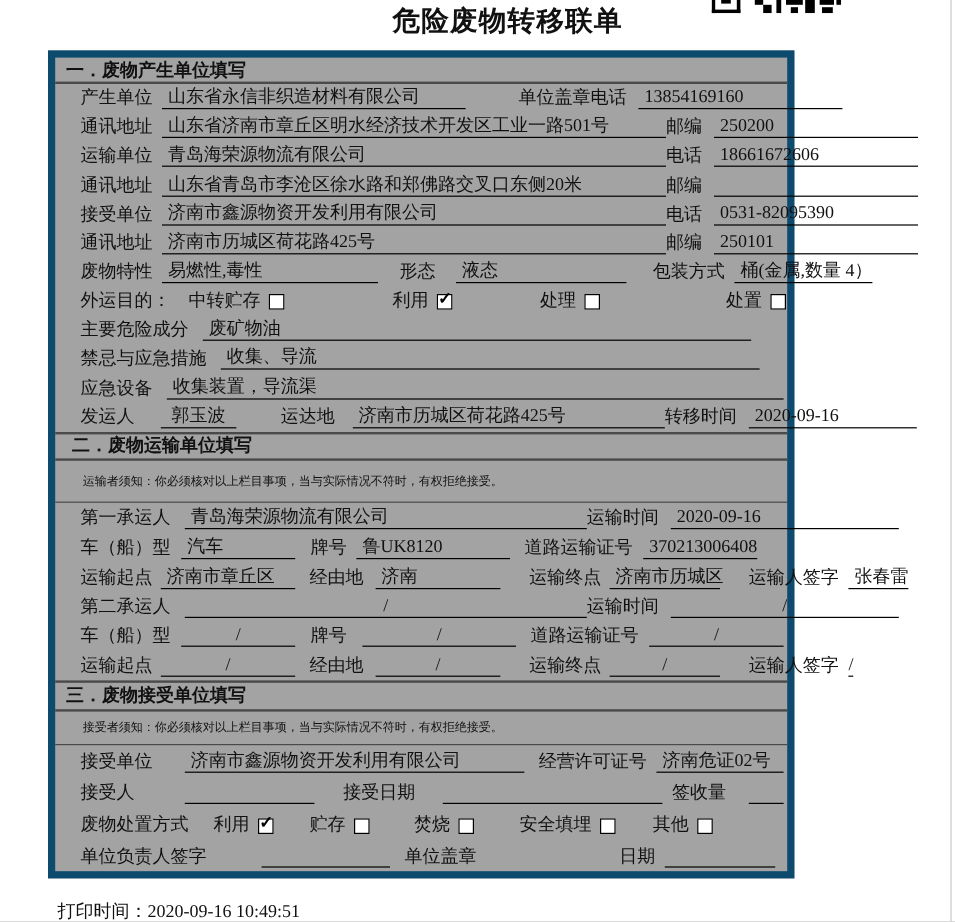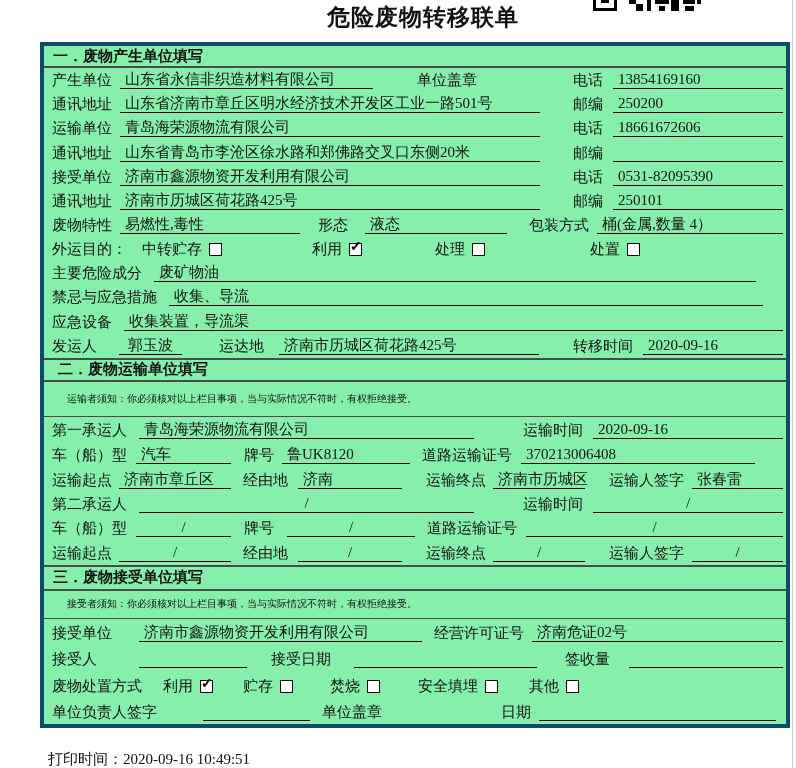--- a/index.html
+++ b/index.html
@@ -12,42 +12,42 @@
   .hdr-area{position:absolute;left:0;top:0;width:796px;height:42px;}
   .serial{position:absolute;left:30px;top:8px;font-size:15px;white-space:nowrap;}
   .doc-title{
     position:absolute;left:327px;top:2px;font-size:23px;font-weight:bold;
     font-family:"Liberation Sans","DejaVu Sans",sans-serif;letter-spacing:1px;white-space:nowrap;
   }
   .qr-frag{position:absolute;left:593px;top:0;width:108px;height:11px;}
   .page-edge{position:absolute;left:792px;top:0;width:1px;height:768px;background:#c9c9c9;}
 
   .form{
-    position:absolute;left:40px;top:42px;width:750px;
-    border:4px solid #0c4a6e;background:#86efac;box-sizing:border-box;
+    position:absolute;left:40px;top:42px;width:622px;
+    border:6px solid #0c4a6e;background:#a3a3a3;box-sizing:border-box;
   }
   .sechdr{
     font-family:"Liberation Sans","DejaVu Sans",sans-serif;
     font-weight:bold;font-size:15px;
     padding-left:9px;display:flex;align-items:center;
     border-bottom:2px solid #4a4a4a;box-sizing:border-box;
   }
   .hdr1{height:22px;}
   .hdr2{height:24px;border-top:2px solid #4a4a4a;padding-left:14px;}
   .hdr3{height:26px;border-top:2px solid #4a4a4a;}
   .notice{
     font-size:10px;box-sizing:border-box;padding-left:23px;
     display:flex;align-items:center;border-bottom:1px solid #4a4a4a;
   }
   .n2{height:35px;}
   .n3{height:28px;}
 
   .row{
     display:flex;align-items:flex-end;
-    padding:0 3px 3px 8px;box-sizing:border-box;
+    padding:0 3px 3px 21px;box-sizing:border-box;
     font-size:15px;white-space:nowrap;
   }
   .sec1 .row{height:24.15px;}
   .sec2 .row{height:25px;}
   .sec2b .row{height:24.3px;}
   .sec3 .row{height:26.4px;}
 
   .lbl{flex:none;line-height:17px;}
   .u{
     display:inline-block;border-bottom:1px solid #000;
@@ -267,21 +267,21 @@
       <span class="u" style="width:283px;margin-left:27px">济南市鑫源物资开发利用有限公司</span>
       <span class="lbl" style="margin-left:12px">经营许可证号</span>
       <span class="u grow">济南危证02号</span>
     </div>
 
     <div class="row">
       <span class="lbl">接受人</span>
       <span class="u" style="width:108px;margin-left:42px">&nbsp;</span>
       <span class="lbl" style="margin-left:24px">接受日期</span>
       <span class="u" style="width:183px;margin-left:23px">&nbsp;</span>
-      <span class="lbl" style="margin-left:28px">签收量</span>
+      <span class="lbl" style="margin-left:8px">签收量</span>
       <span class="u grow" style="margin-left:19px">&nbsp;</span>
     </div>
 
     <div class="row">
       <span class="lbl">废物处置方式</span>
       <span class="opt" style="margin-left:21px">
         <span class="lbl">利用</span>
         <span class="cb checked"></span>
       </span>
       <span class="opt" style="margin-left:30px">

